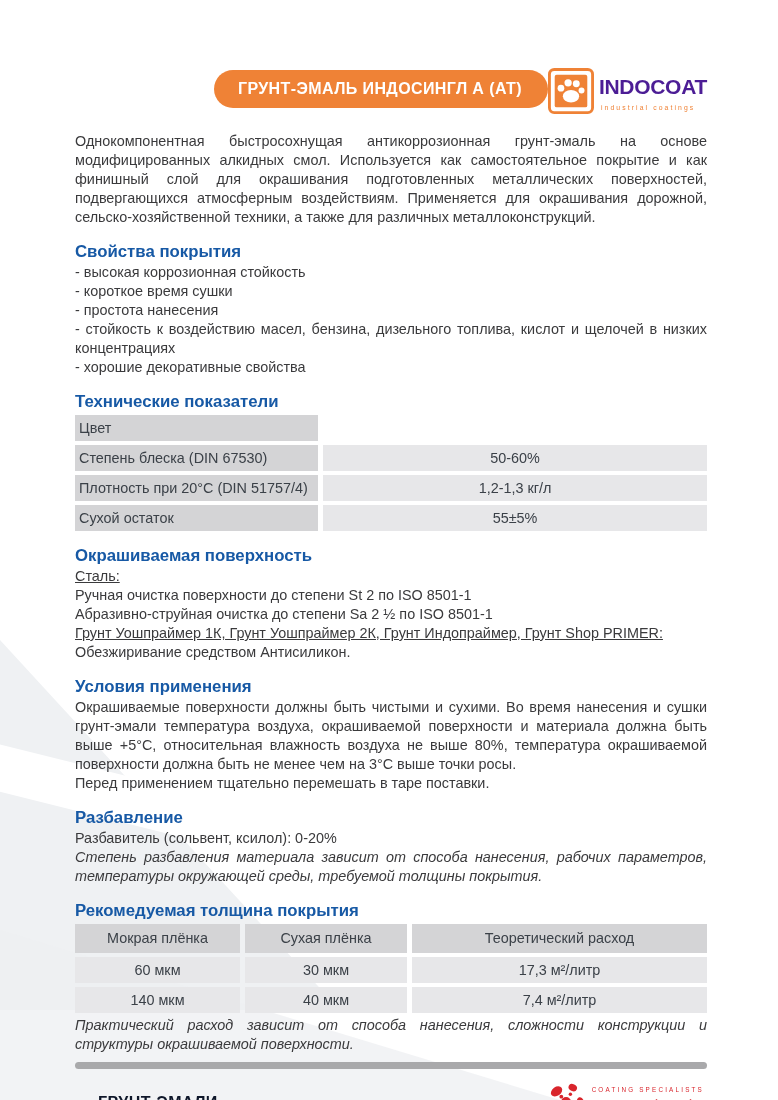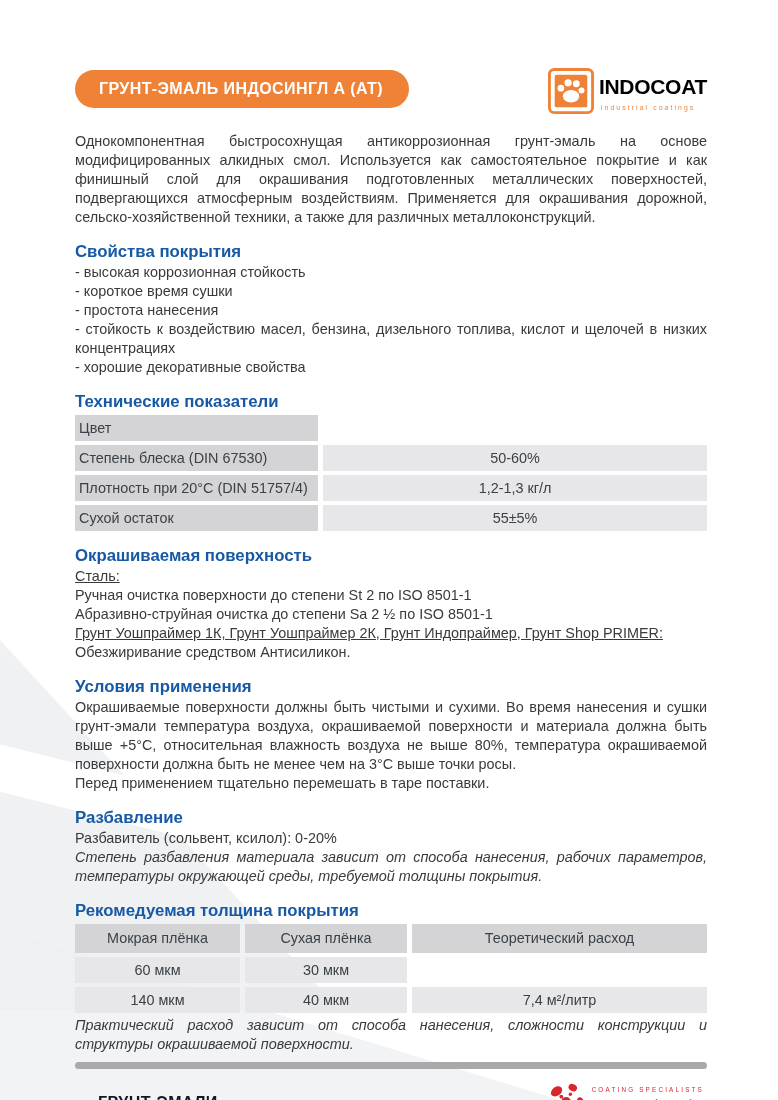--- a/index.html
+++ b/index.html
@@ -14,29 +14,29 @@
        clip-path:polygon(0 0,100% 100%,0 100%);}
   .wm2{left:-60px;top:800px;width:560px;height:46px;background:#ffffff;
        transform:rotate(14deg);}
   .wm3{left:0;top:930px;width:560px;height:170px;background:#edeff1;opacity:.75;
        clip-path:polygon(0 0,100% 100%,0 100%);}
 
   .content{position:absolute;z-index:1;left:75px;top:70px;width:632px;
            font-size:14.4px;line-height:19px;}
 
   
-  .hdr{display:flex;justify-content:space-between;align-items:flex-start;margin-bottom:13px;}
+  .hdr{display:flex;justify-content:flex-end;align-items:flex-start;margin-bottom:13px;}
   .badge{
     display:inline-block;background:#EF8236;color:#fff;font-weight:bold;
     font-size:16px;line-height:1;padding:11px 26px 11px 24px;border-radius:22px;
     letter-spacing:.4px;white-space:nowrap;
   }
   .brand{display:flex;align-items:flex-start;gap:5px;margin-top:-2px;}
   .brand-txt{display:flex;flex-direction:column;}
-  .brand-name{font-size:21px;font-weight:800;color:#000000;letter-spacing:-.3px;line-height:22px;margin-top:8px;}
+  .brand-name{font-size:21px;font-weight:800;color:#4c1d95;letter-spacing:-.3px;line-height:22px;margin-top:8px;}
   .brand-tag{font-size:6.8px;color:#EF8236;letter-spacing:2.1px;margin-top:0;padding-left:2px;white-space:nowrap;}
 
   p,.line{margin:0;}
   .jus{text-align:justify;}
   h2{color:#1759A5;font-size:16.8px;line-height:21px;font-weight:bold;margin:14px 0 1px 0;}
   .u{text-decoration:underline;}
   .it{font-style:italic;}
 
   
   .tbl{margin:3px 0 3px 0;}
@@ -144,20 +144,21 @@
     <h2>Рекомедуемая толщина покрытия</h2>
     <div class="tbl">
       <div class="trow">
         <div class="cell hcell c1">Мокрая плёнка</div>
         <div class="cell hcell c2">Сухая плёнка</div>
         <div class="cell hcell c3">Теоретический расход</div>
       </div>
       <div class="trow">
         <div class="cell dcell c1">60 мкм</div>
         <div class="cell dcell c2">30 мкм</div>
+        <div class="cell dcell c3">17,3 м²/литр</div>
       </div>
       <div class="trow">
         <div class="cell dcell c1">140 мкм</div>
         <div class="cell dcell c2">40 мкм</div>
         <div class="cell dcell c3">7,4 м²/литр</div>
       </div>
     </div>
 
     <p class="it jus">Практический расход зависит от способа нанесения, сложности конструкции и структуры окрашиваемой поверхности.</p>
 

